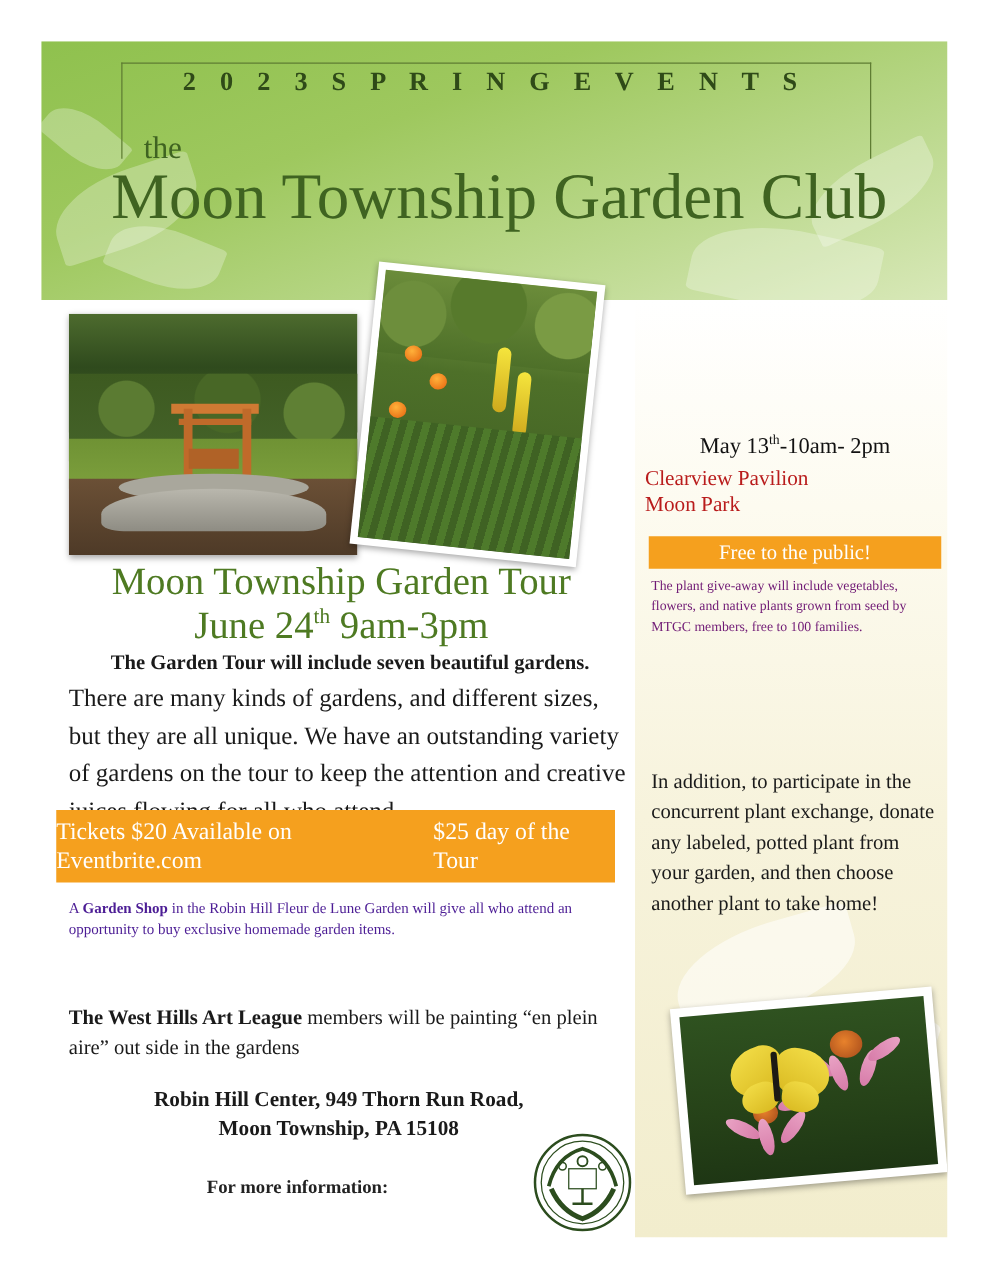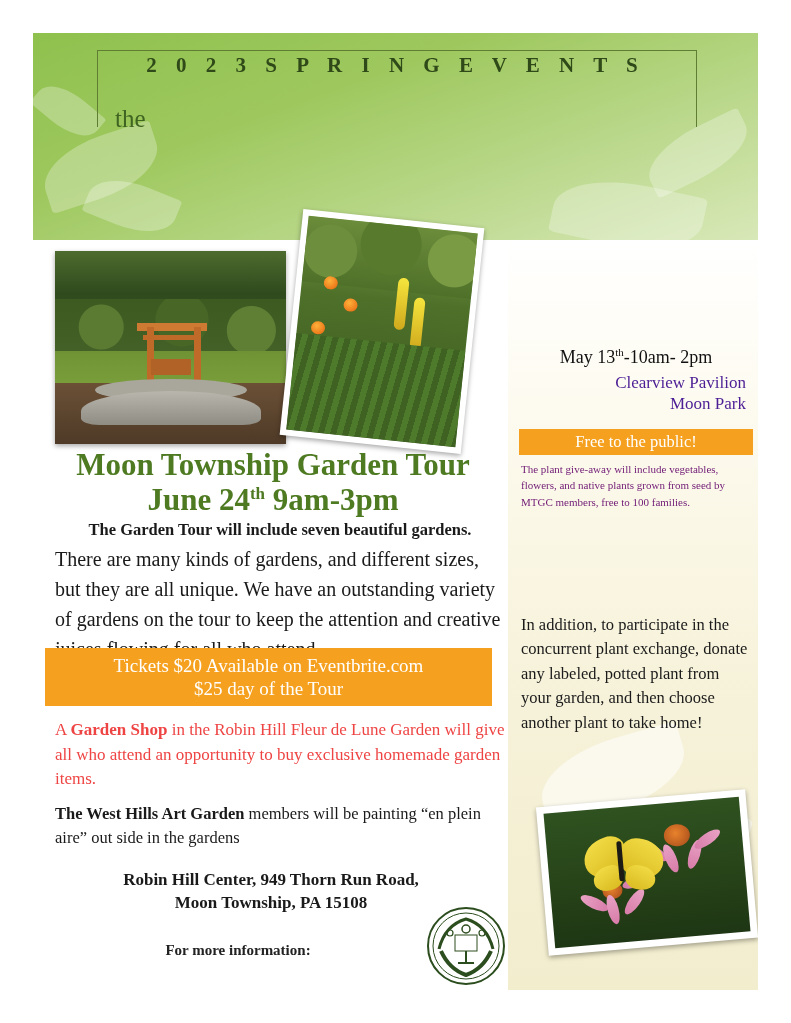--- a/index.html
+++ b/index.html
@@ -242,21 +242,20 @@
   
   .tour-title {
     position: absolute;
     left: 10px;
     top: 415px;
     width: 460px;
     text-align: center;
     font-size: 31px;
     color: #4e7a22;
     line-height: 1.12;
-    font-weight: bold;
   }
   .tour-title .sup { font-size: 17px; vertical-align: super; }
 
   .tour-lead {
     position: absolute;
     left: 24px;
     top: 487px;
     width: 446px;
     font-size: 16.5px;
     font-weight: bold;
@@ -275,34 +274,34 @@
 
   .ticket-box {
     position: absolute;
     left: 12px;
     top: 615px;
     width: 447px;
     height: 58px;
     background: #f5a01e;
     color: #ffffff;
     display: flex;
-    flex-direction: column;
+    flex-direction: row;
     align-items: center;
     justify-content: center;
     font-size: 19px;
     line-height: 1.22;
   }
 
   .shop-para {
     position: absolute;
     left: 22px;
     top: 685px;
     width: 452px;
-    font-size: 17px;
-    color: #ef4444;
+    font-size: 12px;
+    color: #4c1d95;
     line-height: 1.45;
   }
   .art-para {
     position: absolute;
     left: 22px;
     top: 769px;
     width: 452px;
     font-size: 16.5px;
     color: #1a1a1a;
     line-height: 1.45;
@@ -356,26 +355,26 @@
     top: 313px;
     width: 240px;
     text-align: center;
     font-size: 18px;
     font-weight: normal;
     color: #111111;
   }
   .plant-date .sup { font-size: 11px; vertical-align: super; }
   .plant-venue {
     position: absolute;
-    left: 473px;
+    left: 483px;
     top: 339px;
     width: 240px;
-    text-align: right;
+    text-align: left;
     font-size: 17px;
-    color: #4c1d95;
+    color: #b91c1c;
     line-height: 1.26;
   }
   .free-box {
     position: absolute;
     left: 486px;
     top: 396px;
     width: 234px;
     height: 26px;
     background: #f5a01e;
     color: #ffffff;
@@ -410,20 +409,21 @@
 
   <div class="header-band">
     <div class="leafdeco hd1"></div>
     <div class="leafdeco hd2"></div>
     <div class="leafdeco hd3"></div>
     <div class="leafdeco hd4"></div>
     <div class="leafdeco hd5"></div>
     <div class="header-rule-box"></div>
     <div class="spring-events">2 0 2 3   S P R I N G   E V E N T S</div>
     <div class="the-word">the</div>
+    <div class="club-title">Moon Township Garden Club</div>
   </div>
 
   <div class="right-panel">
     <div class="blob rb1"></div>
     <div class="blob rb2"></div>
   </div>
 
   <div class="photo" id="photo-garden-arbor">
     <div class="sky"></div>
     <div class="treeline"></div>
@@ -486,21 +486,21 @@
   <div class="ticket-box">
     <div>Tickets $20 Available on Eventbrite.com</div>
     <div>$25 day of the Tour</div>
   </div>
 
   <div class="shop-para">
     <span>A </span><strong>Garden Shop</strong><span> in the Robin Hill Fleur de Lune Garden will give all who attend an opportunity to buy exclusive homemade garden items.</span>
   </div>
 
   <div class="art-para">
-    <strong>The West Hills Art Garden</strong><span> members will be painting “en plein aire” out side in the gardens</span>
+    <strong>The West Hills Art League</strong><span> members will be painting “en plein aire” out side in the gardens</span>
   </div>
 
   <div class="address">
     <div>Robin Hill Center, 949 Thorn Run Road,</div>
     <div>Moon Township, PA 15108</div>
   </div>
 
   <div class="moreinfo">
     <div>For more information:</div>
   </div>

